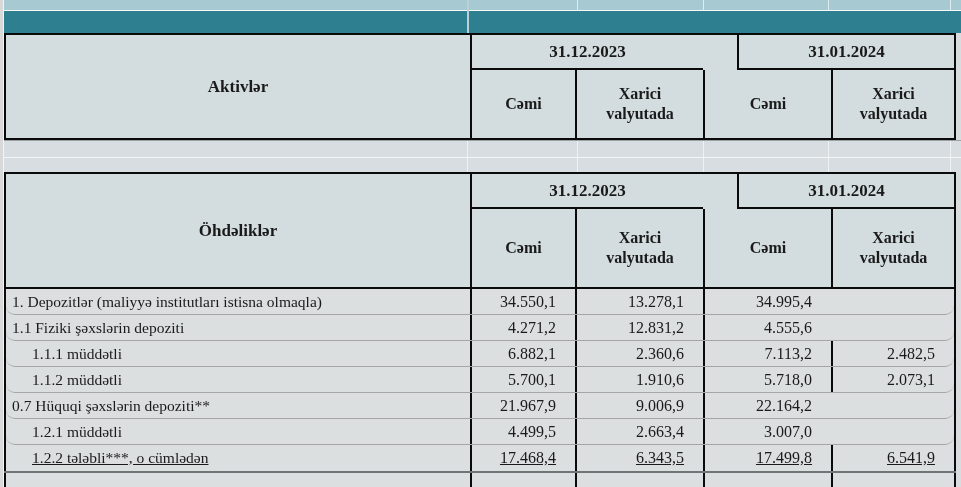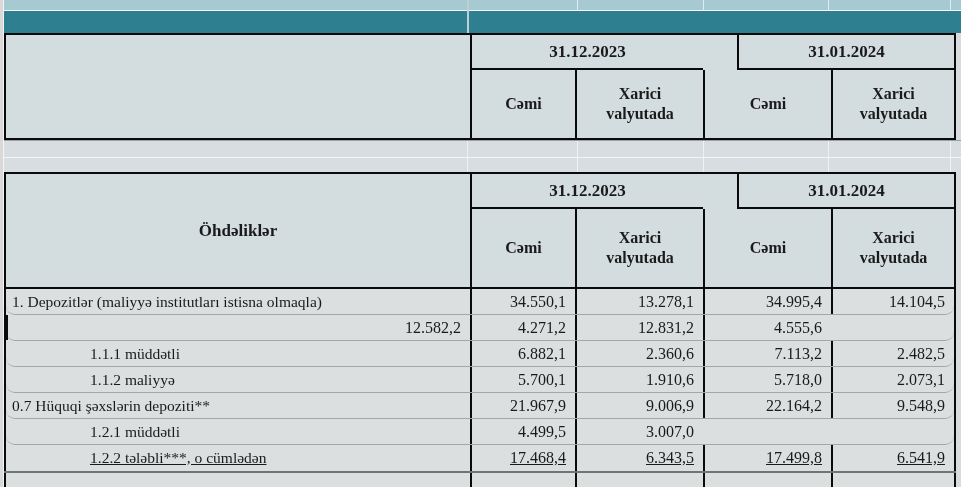--- a/index.html
+++ b/index.html
@@ -38,22 +38,22 @@
   .gap-band{position:absolute;left:0;top:140px;width:961px;height:32px;background:var(--gapfill);border-top:1px solid #9aa1a4;}
   .gap-mid{position:absolute;left:0;top:16px;width:961px;height:1px;background:rgba(255,255,255,.7);}
   .gap-line{position:absolute;top:0;width:1px;height:32px;background:rgba(255,255,255,.6);}
 
   
   .rows{position:absolute;left:4px;top:289px;width:952px;background:var(--datafill);
         border-left:2px solid var(--black);border-right:2px solid var(--black);z-index:5;}
   .row{display:grid;grid-template-columns:464px 105px 128px 128px 123px;height:26px;border-bottom:1px solid var(--rowline);border-radius:9px;}
   .row:last-child{border-bottom:none;text-decoration:underline;}
   .row .lab{display:flex;align-items:center;font-size:15.5px;padding-left:6px;white-space:nowrap;overflow:hidden;}
-  .row .lab.ind{padding-left:38px;margin-left:46px;}
-  .row .val{display:flex;align-items:center;justify-content:flex-end;font-size:16px;padding-right:9px;border-left:2px solid var(--black);white-space:nowrap;}
+  .row .lab.ind{padding-left:26px;}
+  .row .val{display:flex;align-items:center;justify-content:flex-end;font-size:16px;padding-right:19px;border-left:2px solid var(--black);white-space:nowrap;}
   .heavy-line{position:absolute;left:4px;top:471px;width:952px;height:2px;background:#6f7476;z-index:6;}
   .partial-row{position:absolute;left:4px;top:473px;width:952px;height:14px;background:var(--datafill);
         border-left:2px solid var(--black);border-right:2px solid var(--black);display:grid;
         grid-template-columns:464px 105px 128px 128px 123px;z-index:5;}
   .partial-row .val{border-left:2px solid var(--black);}
 </style>
 </head>
 <body>
 
 <div class="canvas">
@@ -63,20 +63,21 @@
     <div class="strip-line" style="left:703px"></div>
     <div class="strip-line" style="left:828px"></div>
     <div class="strip-line" style="left:950px"></div>
   </div>
   <div class="strip-bottom"></div>
 
   <div class="teal-bar"></div>
   <div class="teal-gap"></div>
 
   <div class="tbl assets">
+    <div class="cell title-cell">Aktivlər</div>
     <div class="cell date-cell d1">31.12.2023</div>
     <div class="cell date-cell d2">31.01.2024</div>
     <div class="cell sub-cell" style="grid-column:2">Cəmi</div>
     <div class="cell sub-cell" style="grid-column:3">Xarici
 valyutada</div>
     <div class="cell sub-cell" style="grid-column:4">Cəmi</div>
     <div class="cell sub-cell" style="grid-column:5">Xarici
 valyutada</div>
   </div>
 
@@ -100,52 +101,51 @@
     <div class="cell sub-cell" style="grid-column:5">Xarici
 valyutada</div>
   </div>
 
   <div class="rows">
       <div class="row">
     <div class="lab">1. Depozitlər (maliyyə institutları istisna olmaqla)</div>
     <div class="val">34.550,1</div>
     <div class="val">13.278,1</div>
     <div class="val">34.995,4</div>
-    <div class="val">14.104,5</div>
   </div>
       <div class="row">
-    <div class="val">12.582,2</div>
+    <div class="lab">1.1 Fiziki şəxslərin depoziti</div>
     <div class="val">4.271,2</div>
     <div class="val">12.831,2</div>
     <div class="val">4.555,6</div>
   </div>
       <div class="row">
     <div class="lab ind">1.1.1 müddətli</div>
     <div class="val">6.882,1</div>
     <div class="val">2.360,6</div>
     <div class="val">7.113,2</div>
     <div class="val">2.482,5</div>
   </div>
       <div class="row">
-    <div class="lab ind">1.1.2 maliyyə</div>
+    <div class="lab ind">1.1.2 müddətli</div>
     <div class="val">5.700,1</div>
     <div class="val">1.910,6</div>
     <div class="val">5.718,0</div>
     <div class="val">2.073,1</div>
   </div>
       <div class="row">
     <div class="lab">0.7 Hüquqi şəxslərin depoziti**</div>
     <div class="val">21.967,9</div>
     <div class="val">9.006,9</div>
     <div class="val">22.164,2</div>
-    <div class="val">9.548,9</div>
   </div>
       <div class="row">
     <div class="lab ind">1.2.1 müddətli</div>
     <div class="val">4.499,5</div>
+    <div class="val">2.663,4</div>
     <div class="val">3.007,0</div>
   </div>
       <div class="row">
     <div class="lab ind">1.2.2 tələbli***, o cümlədən</div>
     <div class="val">17.468,4</div>
     <div class="val">6.343,5</div>
     <div class="val">17.499,8</div>
     <div class="val">6.541,9</div>
   </div>
     </div>

